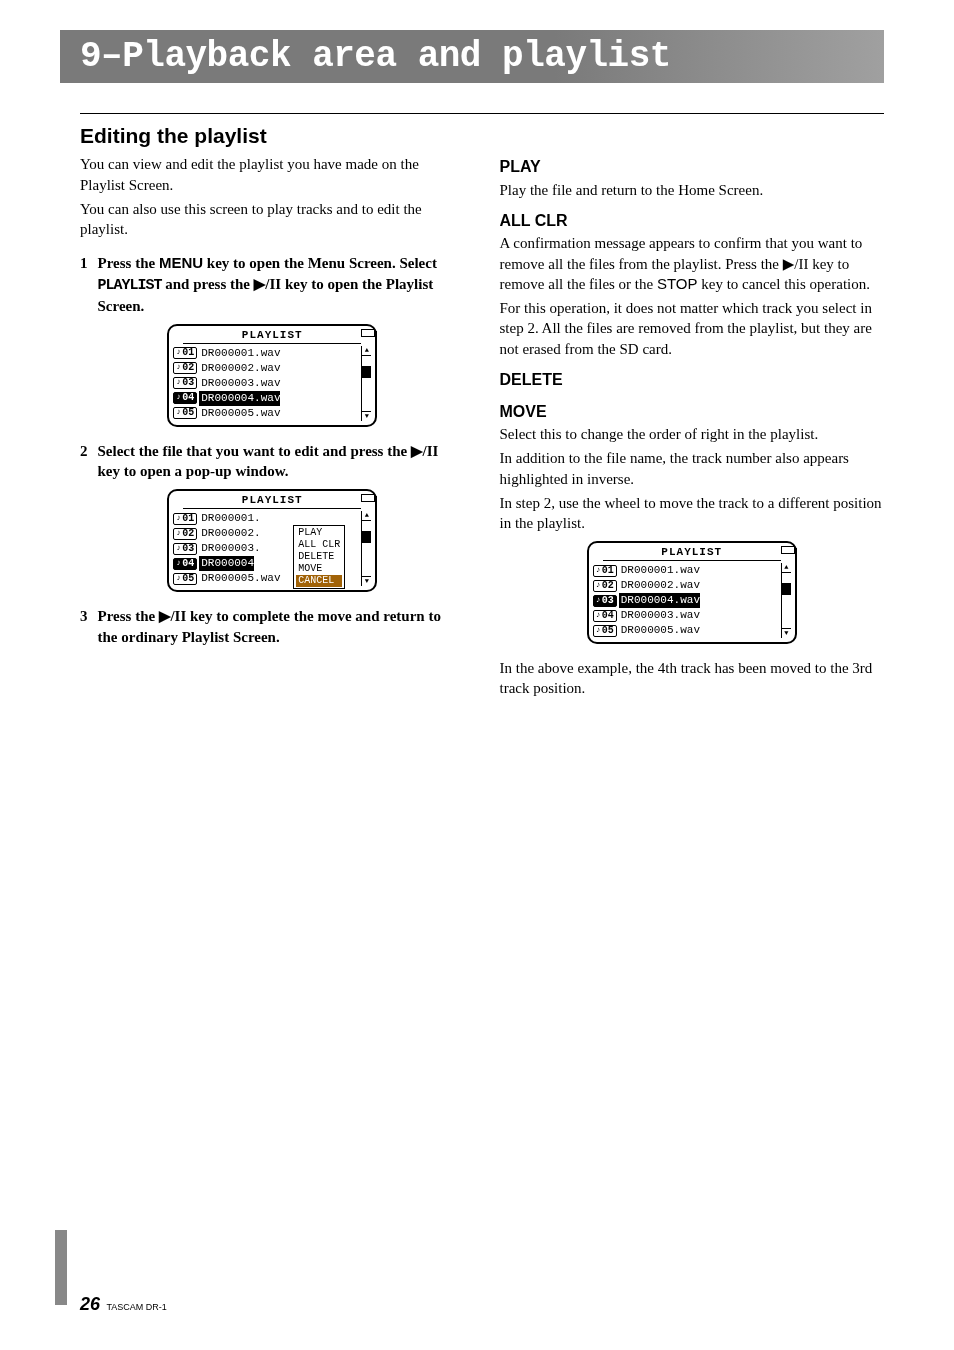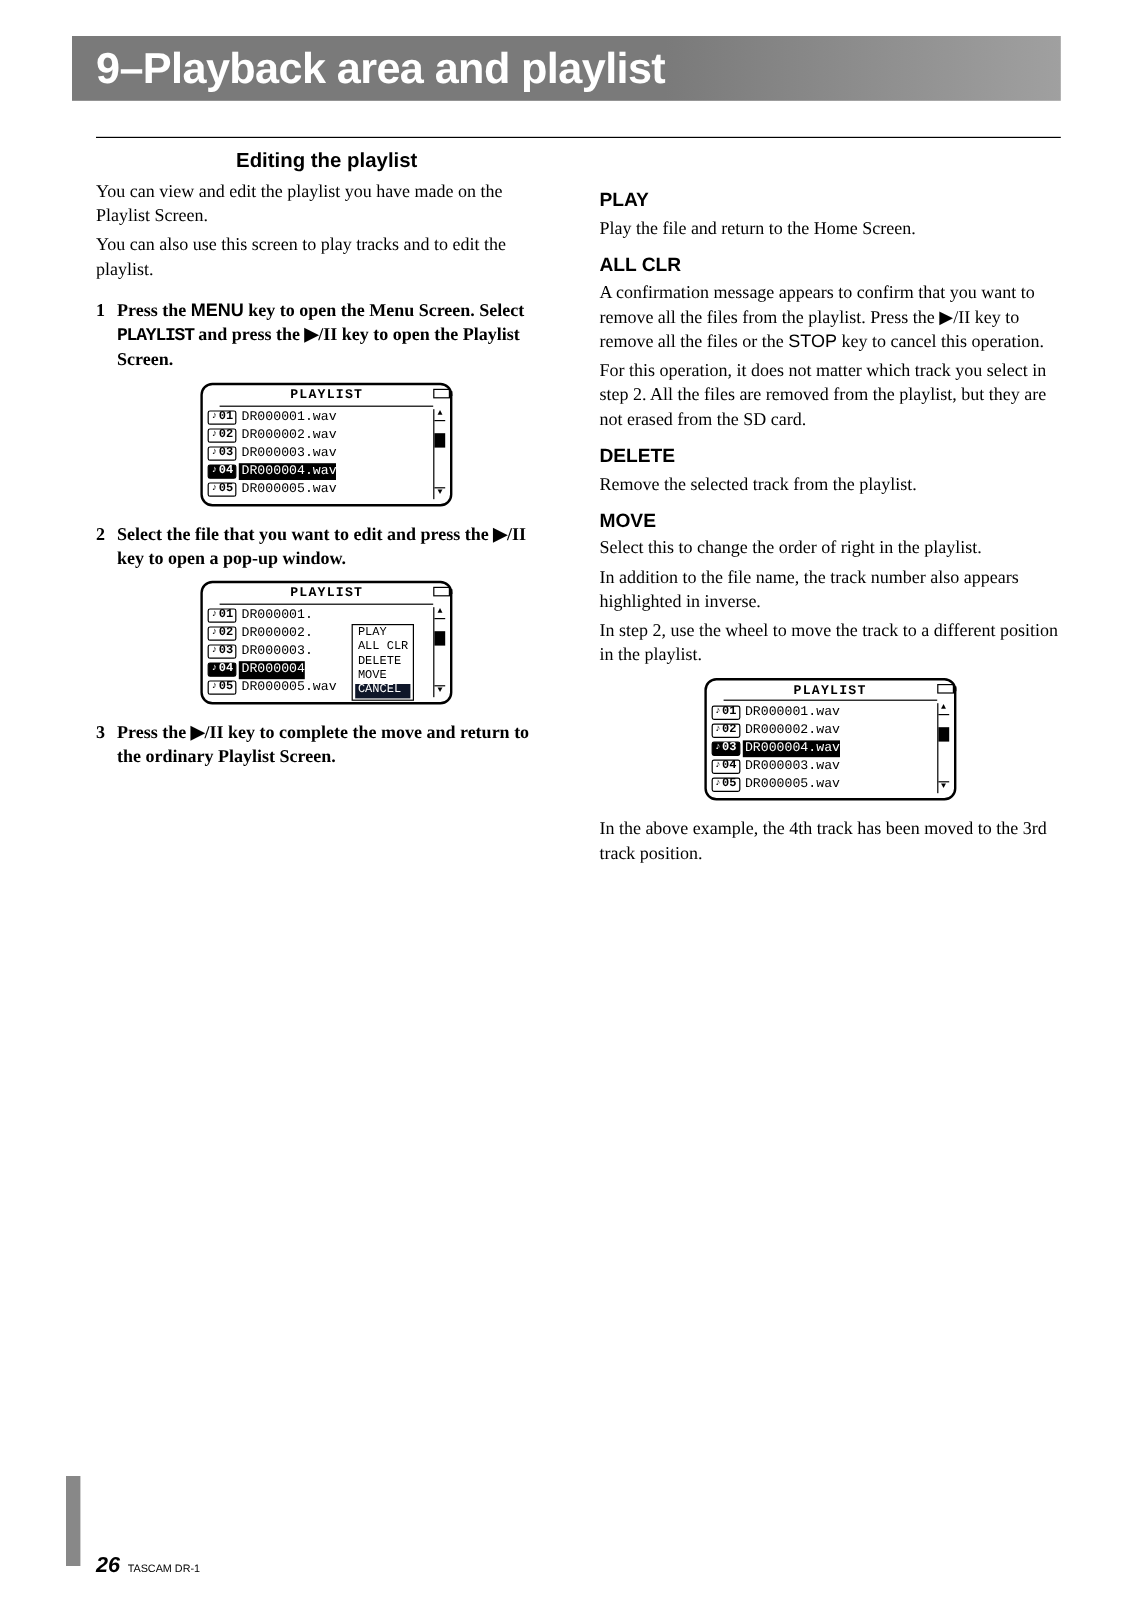--- a/index.html
+++ b/index.html
@@ -13,21 +13,21 @@
   }
   .page {
     width: 954px;
     height: 1350px;
     padding: 30px 70px 0 80px;
     position: relative;
   }
   .chapter-header {
     background: linear-gradient(to right, #7a7a7a 0%, #7a7a7a 60%, #a0a0a0 100%);
     color: #fff;
-    font-family: Liberation Sans, sans-serif;
+    font-family: Liberation Mono, monospace;
     font-weight: bold;
     font-size: 36px;
     padding: 6px 0 6px 0;
     margin-left: -20px;
     padding-left: 20px;
     margin-bottom: 30px;
     letter-spacing: -0.5px;
   }
   .hr-top {
     border-top: 1px solid #000;
@@ -38,23 +38,22 @@
     gap: 35px;
   }
   .col {
     flex: 1;
     font-size: 15px;
     line-height: 1.35;
   }
   .section-title {
     font-family: Arial, Helvetica, sans-serif;
     font-weight: bold;
-    font-size: 17px;
+    font-size: 21px;
     margin-bottom: 4px;
-    text-align: center;
   }
   .col p { margin-bottom: 4px; }
   .step {
     display: flex;
     gap: 10px;
     font-weight: bold;
     margin-top: 14px;
     margin-bottom: 8px;
   }
   .step-num { flex-shrink: 0; }
@@ -159,21 +158,21 @@
     position: absolute;
     right: 14px;
     top: 14px;
     background: #fff;
     border: 1.5px solid #000;
     font-size: 10px;
     line-height: 1.2;
     padding: 1px 2px;
     z-index:2;
   }
-  .popup .pinv { background:#0f172a; color:#fff; display:block; padding:0 2px;}
+  .popup .pinv { background:#a16207; color:#fff; display:block; padding:0 2px;}
   .popup span{ display:block; padding:0 2px;}
   .footer {
     position: absolute;
     bottom: 35px;
     left: 80px;
     font-family: Arial, Helvetica, sans-serif;
     font-size: 9px;
     text-align: right;
   }
   .page-num {
@@ -307,21 +306,20 @@
       <div class="subhead">PLAY</div>
       <p>Play the file and return to the Home Screen.</p>
 
       <div class="subhead">ALL CLR</div>
       <p>
         <span>A confirmation message appears to confirm that you want to remove all the files from the playlist. Press the ▶/II key to remove all the files or the </span><span class="keytext">STOP</span><span> key to cancel this operation.</span>
       </p>
       <p>For this operation, it does not matter which track you select in step 2. All the files are removed from the playlist, but they are not erased from the SD card.</p>
 
       <div class="subhead">DELETE</div>
-      <p>Remove the selected track from the playlist.</p>
 
       <div class="subhead">MOVE</div>
       <p>Select this to change the order of right in the playlist.</p>
       <p>In addition to the file name, the track number also appears highlighted in inverse.</p>
       <p>In step 2, use the wheel to move the track to a different position in the playlist.</p>
 
       <div class="lcd">
         <div class="lcd-title"><span>PLAYLIST</span><span class="lcd-batt"></span></div>
         <div class="lcd-body">
           <div class="lcd-list" id="lcd3-list">

